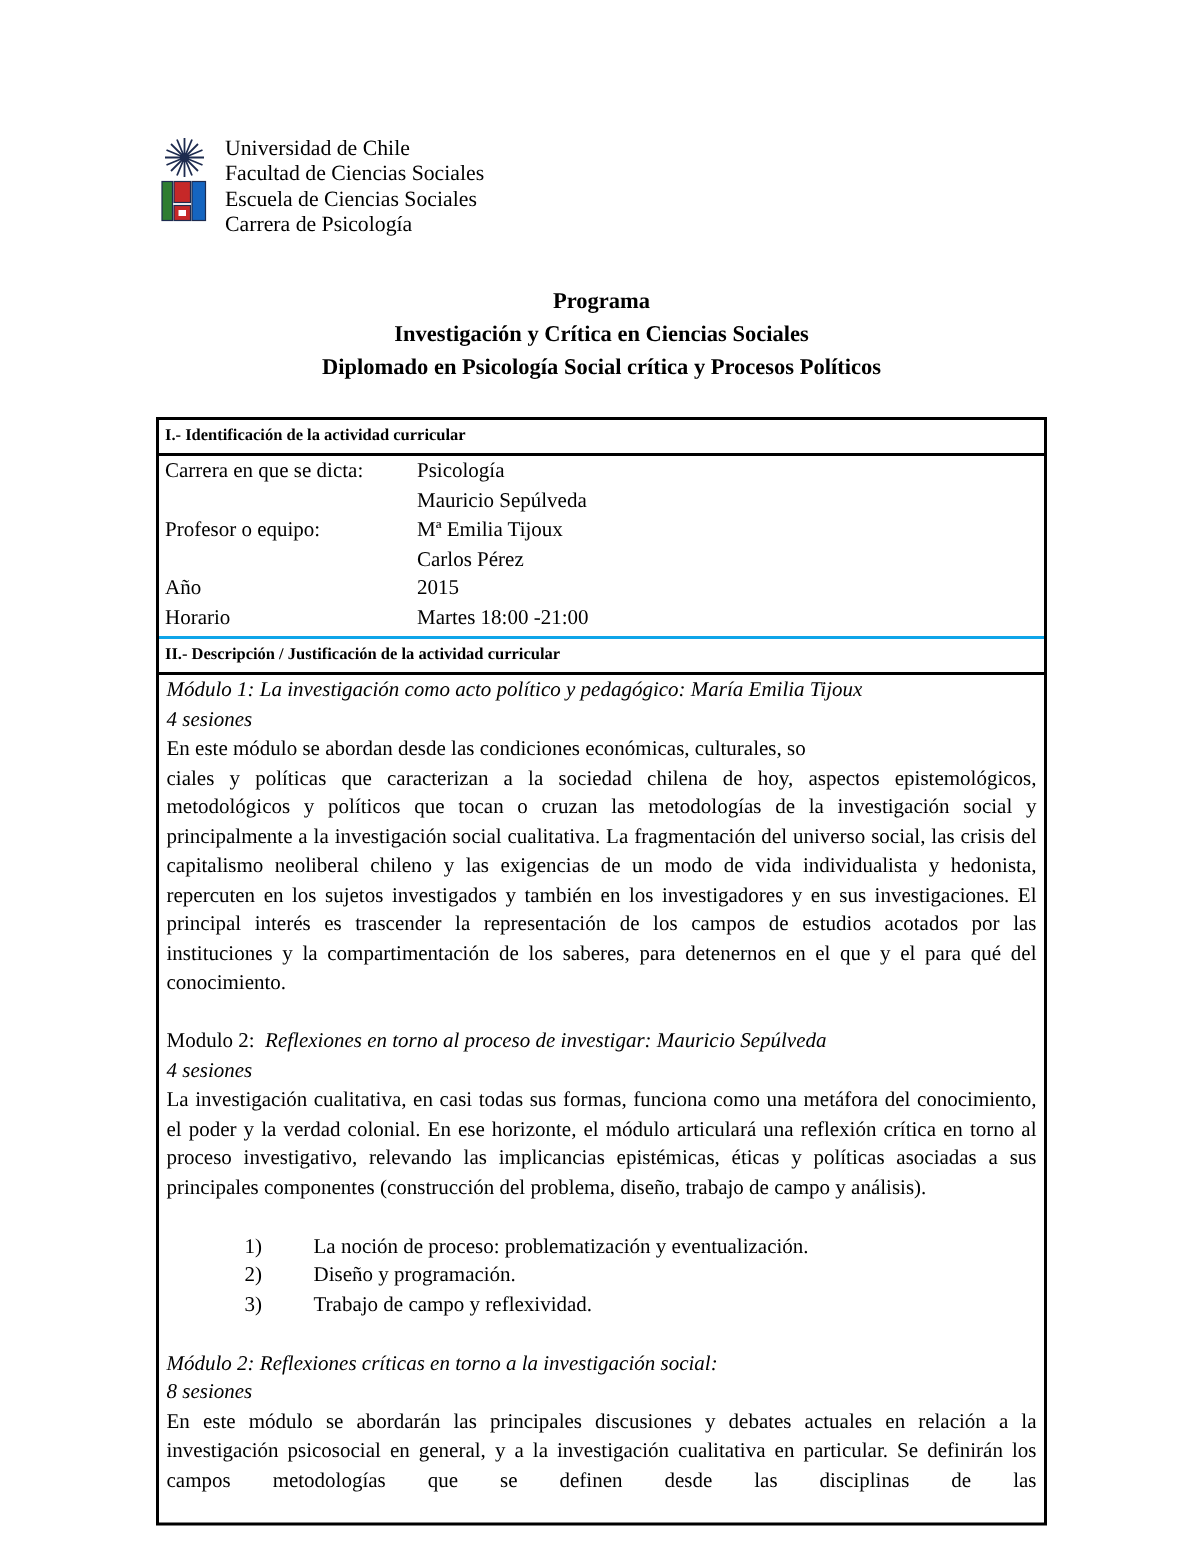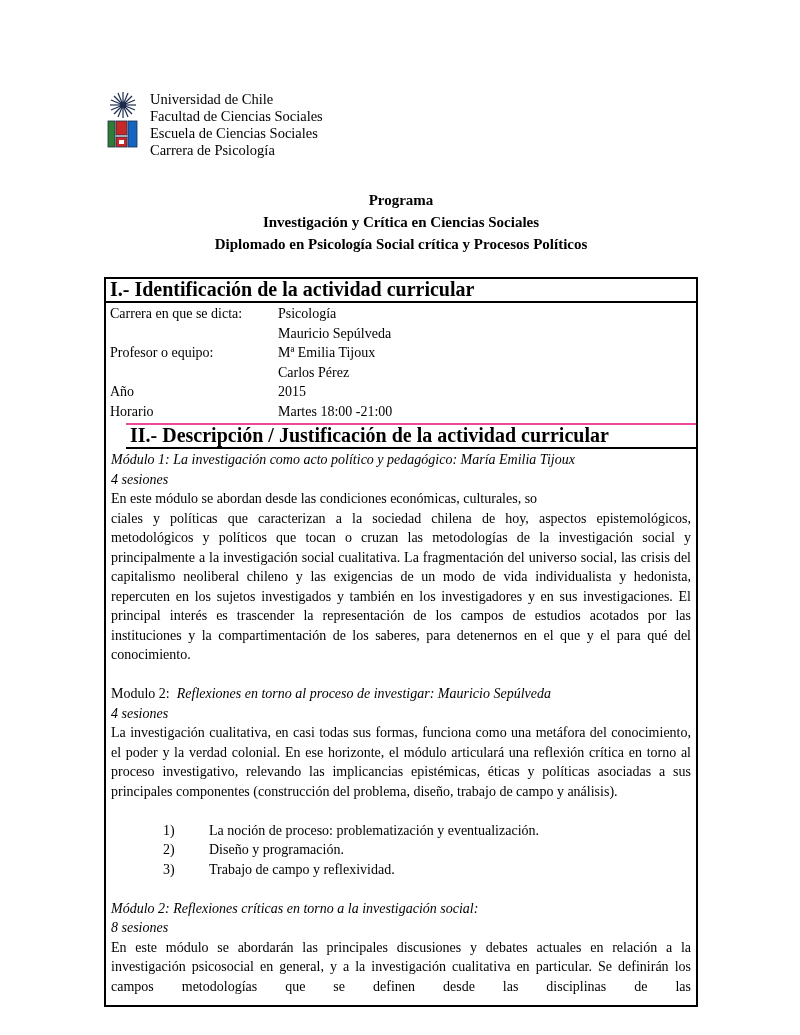--- a/index.html
+++ b/index.html
@@ -16,30 +16,30 @@
   
   .doc-header { display: flex; align-items: flex-start; }
   .crest { flex: 0 0 auto; width: 38px; margin-right: 8px; margin-top: 1px; }
   .inst-lines { font-size: 14.5px; line-height: 17px; padding-top: 1px; }
 
   
   .title-block { text-align: center; font-weight: bold; font-size: 15px; line-height: 22px; margin-top: 28px; }
 
   
   .tbl { border: 2px solid #000; margin-top: 22px; font-size: 14px; }
-  .tbl-heading { font-weight: bold; font-size: 20px; padding: 1px 4px 2px; line-height: 19px; }
+  .tbl-heading { font-weight: bold; font-size: 11px; padding: 1px 4px 2px; line-height: 19px; }
   .sep-b { border-bottom: 2px solid #000; }
-  .sep-t { border-top: 2px solid #ec4899; margin-left: 20px; }
+  .sep-t { border-top: 2px solid #0ea5e9; }
 
   .ident { padding: 1px 4px 2px; }
   .ident-row { display: flex; line-height: 19.5px; }
   .ident-label { width: 168px; flex: 0 0 auto; }
   .ident-value { flex: 1; }
 
-  .desc { padding: 1px 5px 9px; line-height: 19.5px; }
+  .desc { padding: 1px 5px 18px; line-height: 19.5px; }
   .italic { font-style: italic; }
   .just { text-align: justify; }
   .cutoff { text-align: justify; text-align-last: justify; }
   .blank { height: 19.5px; }
   .list-row { display: flex; padding-left: 52px; line-height: 19.5px; }
   .list-num { width: 46px; flex: 0 0 auto; }
 </style>
 </head>
 <body>
 

